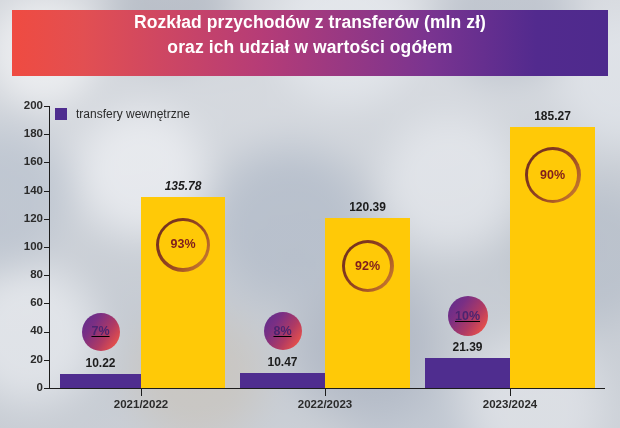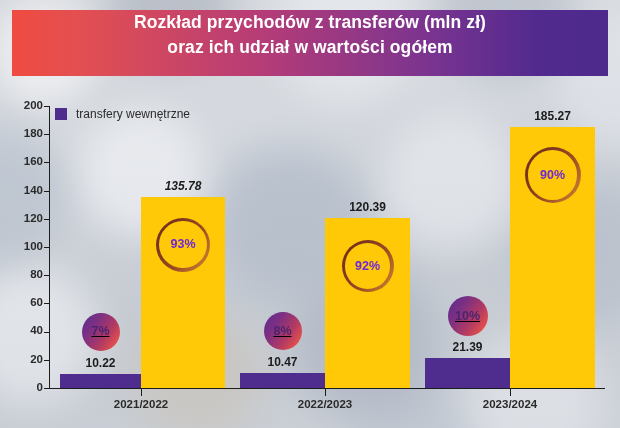--- a/index.html
+++ b/index.html
@@ -186,21 +186,21 @@
     justify-content: center;
   }
   .ring-inner .ring-hole { background: transparent; }
   .ring-outer .ring-hole { background: #ffc907; }
   .ring-text {
     font-size: 12.5px;
     font-weight: bold;
     line-height: 1;
   }
   .ring-inner .ring-text { color: #4b2470; }
-  .ring-outer .ring-text { color: #6d28d9; }
+  .ring-outer .ring-text { color: #7f1d1d; }
 
   
   .legend {
     position: absolute;
     left: 55px;
     top: 28px;
   }
   .legend-row {
     display: flex;
     align-items: center;

